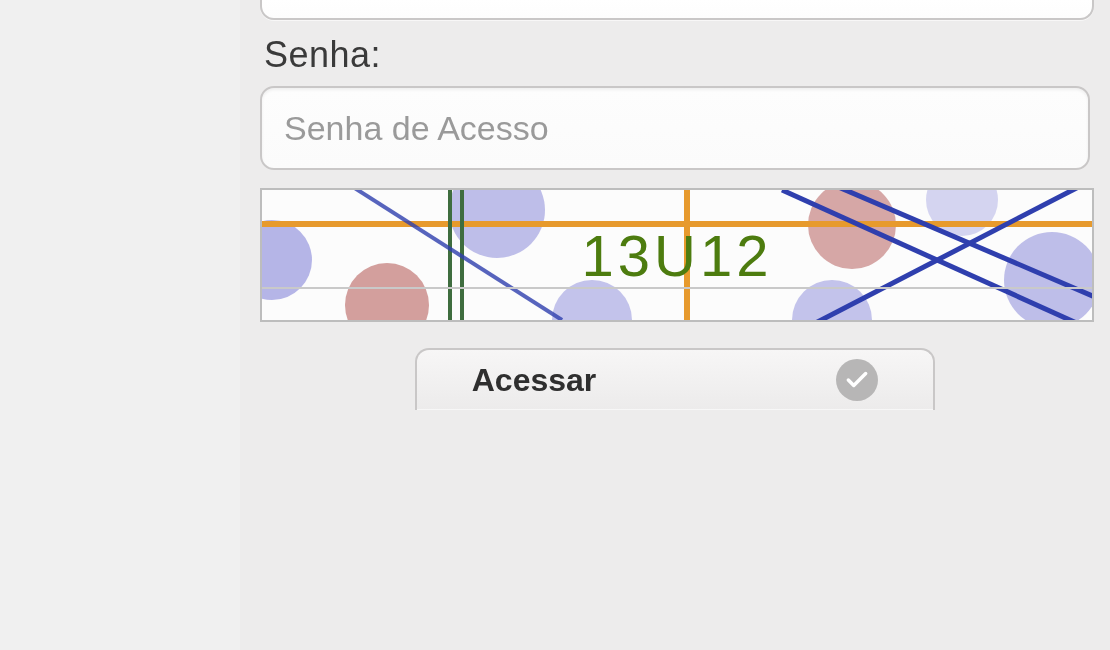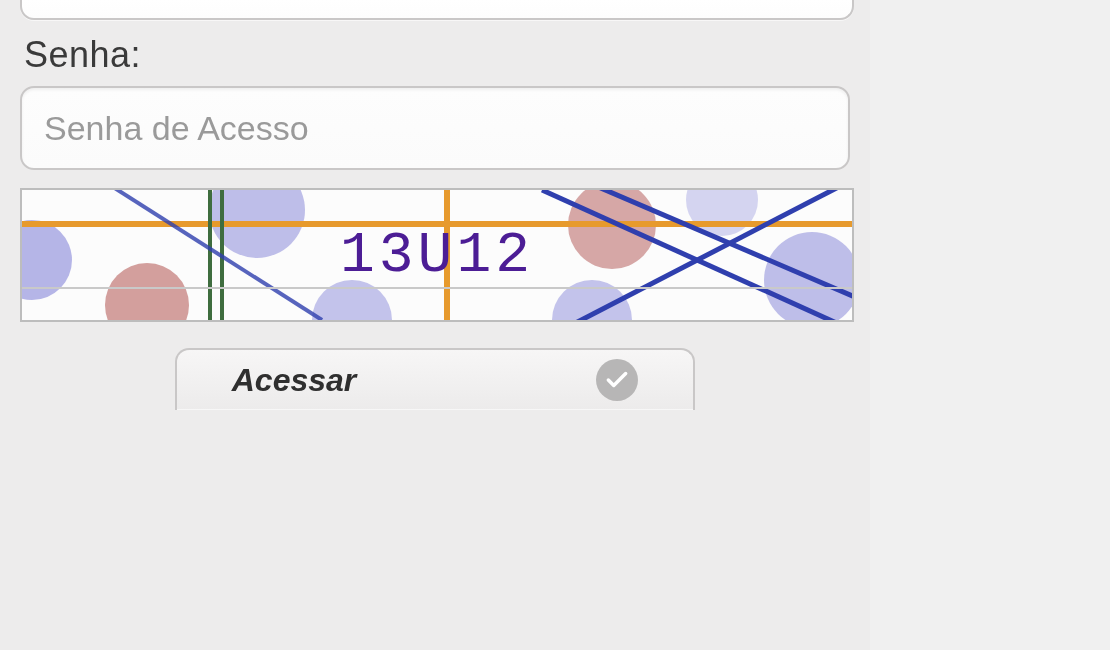--- a/index.html
+++ b/index.html
@@ -9,21 +9,21 @@
     height: 650px;
     overflow: hidden;
     background: #f0f0f0;
     font-family: Arial, Helvetica, sans-serif;
   }
   .outer {
     width: 1110px;
     height: 650px;
     background: #f0f0f0;
     display: flex;
-    justify-content: flex-start;
+    justify-content: flex-end;
   }
   .panel {
     width: 870px;
     height: 650px;
     background: #edecec;
     padding: 0 20px;
     box-sizing: border-box;
     position: relative;
   }
   .field-top {
@@ -73,24 +73,24 @@
     width: 100%;
     height: 100%;
   }
   .captcha-text {
     position: absolute;
     inset: 0;
     display: flex;
     align-items: center;
     justify-content: center;
     font-size: 58px;
-    color: #4c1d95;
+    color: #4d7c0f;
     font-weight: 500;
     letter-spacing: 4px;
-    font-family: Liberation Mono, monospace;
+    font-family: Liberation Sans, sans-serif;
   }
   .btn-wrap {
     display: flex;
     justify-content: center;
     margin-top: 26px;
   }
   .btn {
     min-width: 520px;
     height: 62px;
     border: 2px solid #c9c7c7;
@@ -98,21 +98,20 @@
     border-radius: 14px 14px 0 0;
     background: linear-gradient(to bottom, #f7f6f6, #ecebeb);
     display: flex;
     align-items: center;
     justify-content: center;
     gap: 240px;
     padding: 0 45px;
     box-sizing: border-box;
     cursor: pointer;
     box-shadow: 0 -1px 0 rgba(255,255,255,.6) inset;
-    font-style: italic;
   }
   .btn-label {
     font-size: 32px;
     font-weight: 700;
     color: #2f2f2f;
   }
   .btn-icon {
     width: 42px;
     height: 42px;
     border-radius: 50%;

